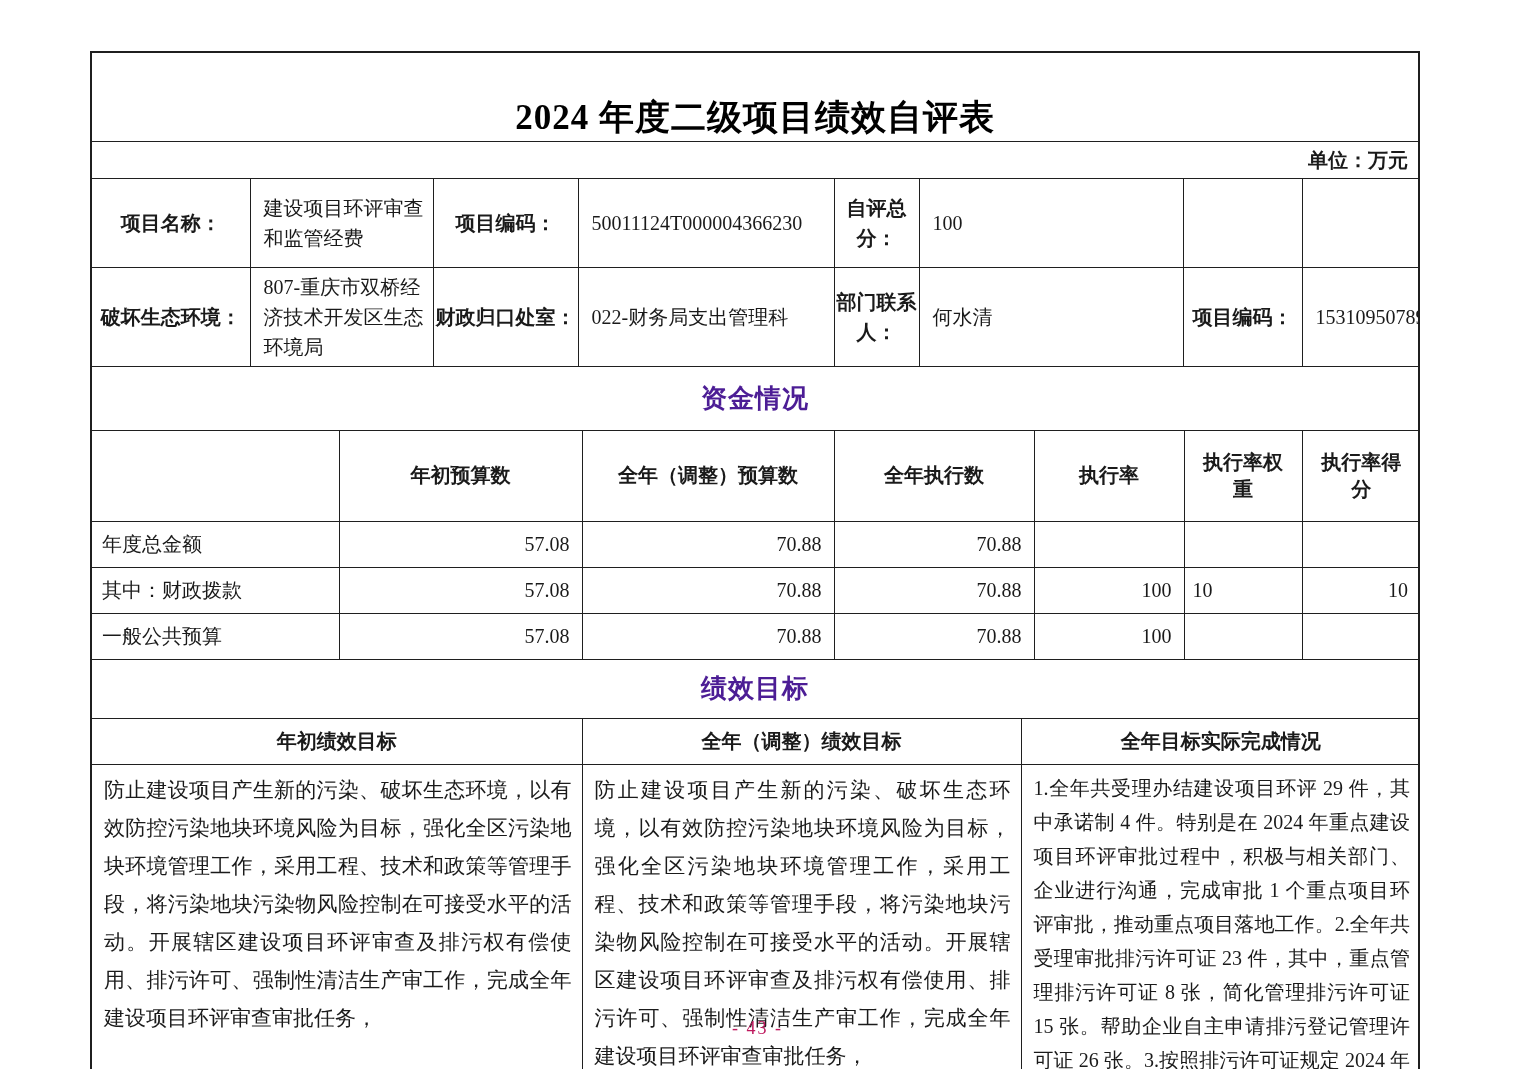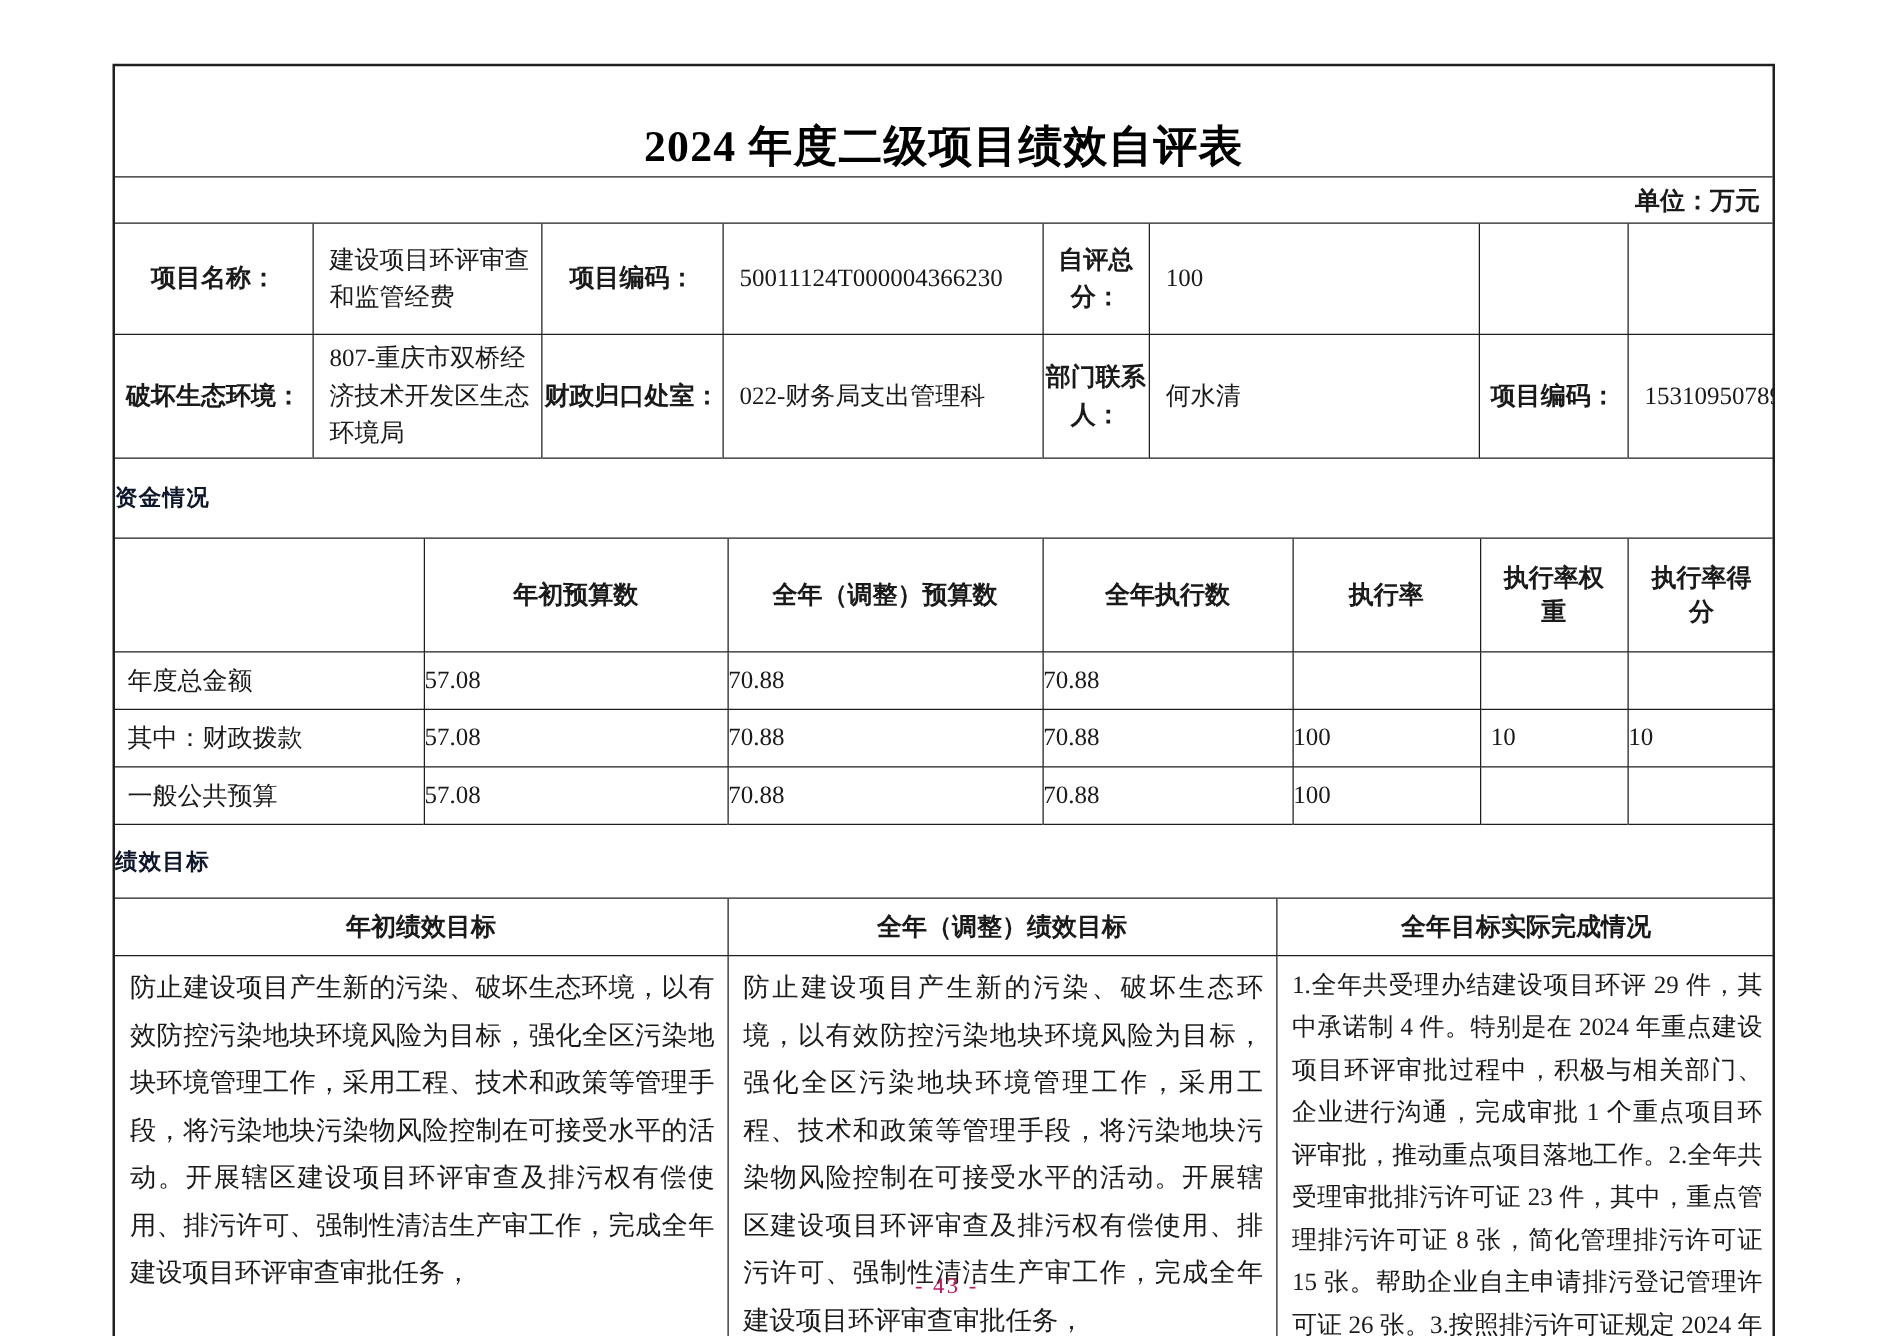--- a/index.html
+++ b/index.html
@@ -55,37 +55,37 @@
   .cell-label {
     font-weight: bold; text-align: center;
     padding: 2px 2px; line-height: 30px;
   }
   .cell-value {
     text-align: left; padding: 4px 6px 4px 13px; line-height: 30px;
   }
   .info-table { border-bottom: 1.5px solid #1f1f1f; }
 
   .section-head {
-    display: flex; align-items: center; 
+    display: flex; align-items: center; justify-content: center;
     border-bottom: 1.5px solid #1f1f1f;
     font-family: "Liberation Sans", "DejaVu Sans", sans-serif;
     font-weight: bold;
-    color: #0f172a;
-    font-size: 18px;
+    color: #4c1d95;
+    font-size: 26px;
     letter-spacing: 1px;
   }
   .funding-head { height: 64px; }
   .perf-head { height: 59px; }
 
   .funding-table tr.hdr td {
     height: 42px; font-weight: bold; text-align: center; padding: 18px;
   }
   .funding-table tr.data td { height: 46px; margin-top: 38px; }
   .funding-table td.row-label { text-align: left; padding-left: 10px; }
-  .funding-table td.num { text-align: left; padding-right: 12px; }
+  .funding-table td.num { text-align: right; padding-right: 12px; }
   .funding-table td.num-left { text-align: left; padding-left: 8px; }
   .funding-table { border-bottom: 1.5px solid #1f1f1f; }
 
   .perf-table tr.hdr td {
     height: 46px; font-weight: bold; text-align: center; padding: 2px;
   }
   .perf-table tr.body td {
     height: 294px; vertical-align: top; padding: 6px 10px 6px 12px;
   }
   .goal-text {

